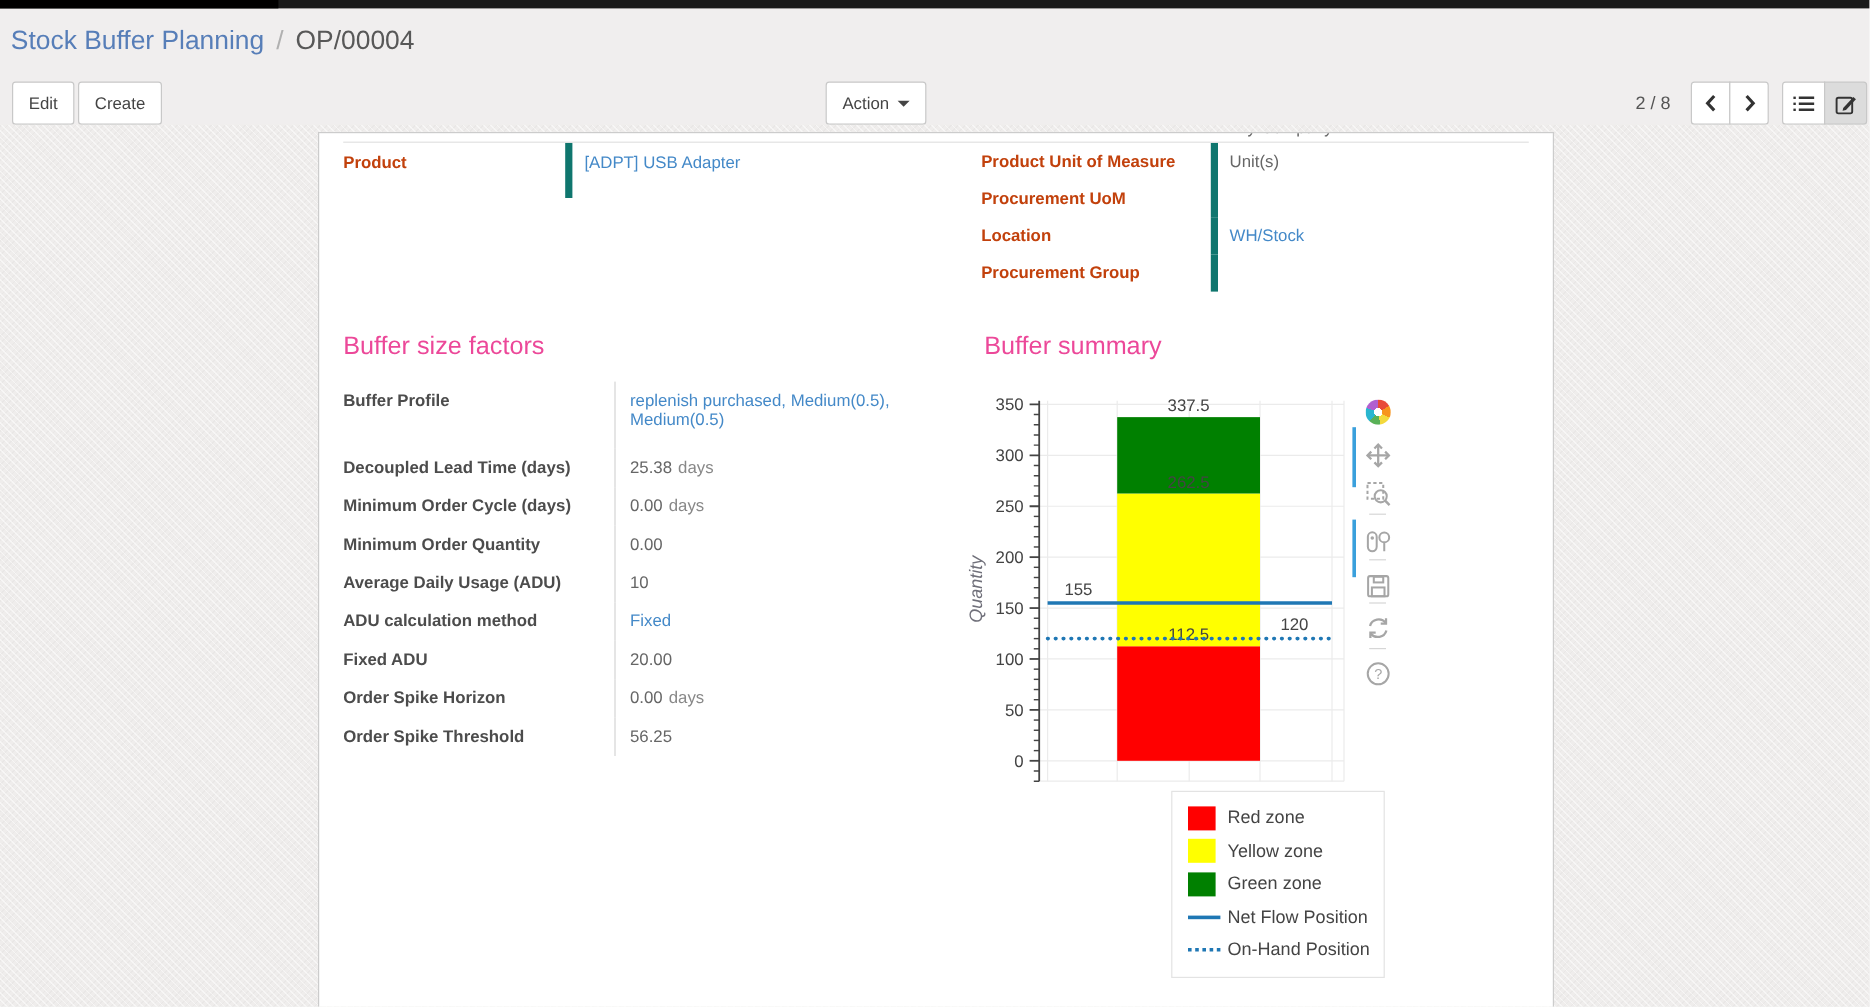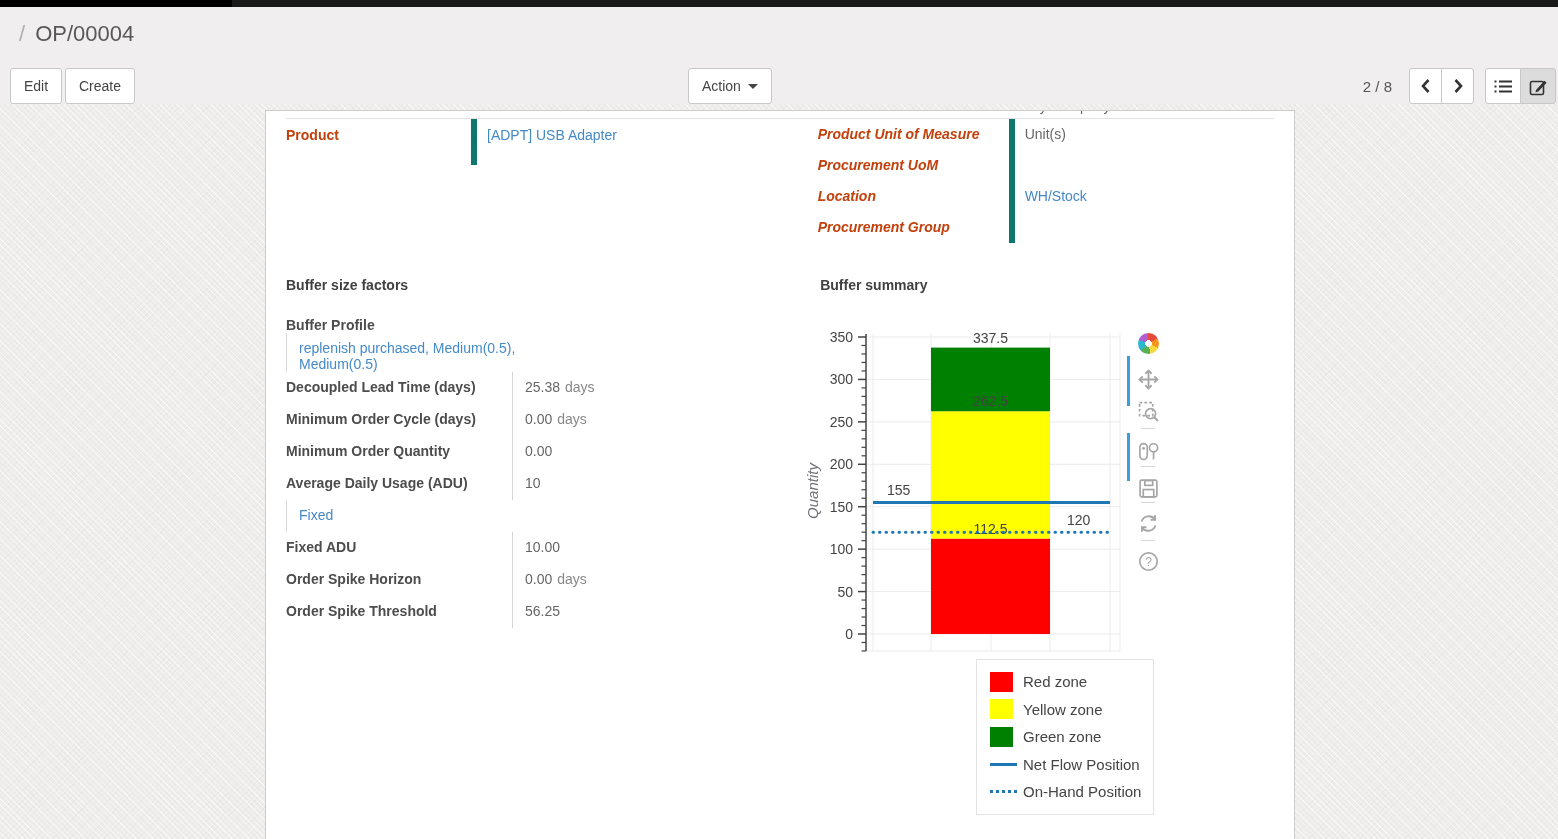--- a/index.html
+++ b/index.html
@@ -55,34 +55,34 @@
   .group-row { display:flex; padding-top:0; }
   .fgroup { font-size:14px; }
   .fgroup .frow { display:flex; }
   .fgroup .flabel { font-weight:bold; color:#c2410c; padding-top:8px; }
   .fgroup .fvalue { border-left:6px solid #0f766e; padding:8px 0 0 10px; color:#666; }
   .g-left { width:505px; }
   .g-left .flabel { width:185px; }
   .g-left .frow { min-height:46px; }
   .g-left .fvalue { width:300px; }
   .g-right { width:465px; margin-left:36px; }
-  .g-right .flabel { width:191px;font-style:italic; }
+  .g-right .flabel { width:191px; }
   .g-right .frow { min-height:31px; }
   .g-right .flabel { padding-top:7px; }
   .g-right .fvalue { padding-top:7px; width:250px; }
   .link { color:#4489c8; cursor:pointer; }
   .unit { color:#888; margin-left:5px; }
   
   .sections { display:flex; margin-top:34px; }
   .sec-left { width:505px; }
   .sec-right { margin-left:36px; width:460px; }
-  .sec-title { font-size:14px; font-weight:bold; color:#404040; }
+  .sec-title { font-size:21px; font-weight:normal; color:#ec4899; }
   .factors { margin-top:17px; font-size:14px; }
   .factors .frow2 { display:flex; min-height:32px; }
-  .factors .frow2.tall { min-height:56px;flex-direction:column; }
+  .factors .frow2.tall { min-height:56px; }
   .factors .flabel2 { width:226px; font-weight:bold; color:#4c4c4c; padding-top:7px; }
   .factors .fvalue2 { border-left:1px solid #d5d5d5; padding:7px 0 0 12px; color:#666; width:262px; }
   
   .chart-svg { position:absolute; left:535px; top:216px; }
   .modebar { position:absolute; left:866px; top:220px; width:30px; }
   .mb-icon { position:absolute; left:4px; width:24px; height:24px; display:flex;
     align-items:center; justify-content:center; cursor:pointer; }
   .mb-sep { position:absolute; left:9px; width:14px; height:1px; background:#d6d6d6; }
   .mb-active-bar { position:absolute; left:-5px; width:3px; background:#3aa0dc; }
   .plotly-logo { width:21px; height:21px; border-radius:50%;
@@ -102,20 +102,21 @@
   .lg-label { margin-left:3px; }
 </style>
 </head>
 <body>
 
 <div class="topbar">
   <div class="topbar-left"></div>
 </div>
 
 <div class="breadcrumb-bar">
+  <span class="bc-link">Stock Buffer Planning</span>
   <span class="bc-sep">/</span>
   <span class="bc-current">OP/00004</span>
 </div>
 
 <div class="control-bar">
   <button class="btn btn-edit">Edit</button>
   <button class="btn btn-create">Create</button>
   <button class="btn btn-action">
     <span>Action</span>
     <span class="caret"></span>
@@ -207,25 +208,26 @@
             </div>
             <div class="frow2">
               <div class="flabel2">Minimum Order Quantity</div>
               <div class="fvalue2"><span>0.00</span></div>
             </div>
             <div class="frow2">
               <div class="flabel2">Average Daily Usage (ADU)</div>
               <div class="fvalue2"><span>10</span></div>
             </div>
             <div class="frow2">
+              <div class="flabel2">ADU calculation method</div>
               <div class="fvalue2"><span class="link">Fixed</span></div>
             </div>
             <div class="frow2">
               <div class="flabel2">Fixed ADU</div>
-              <div class="fvalue2"><span>10.00</span></div>
+              <div class="fvalue2"><span>20.00</span></div>
             </div>
             <div class="frow2">
               <div class="flabel2">Order Spike Horizon</div>
               <div class="fvalue2"><span>0.00</span><span class="unit">days</span></div>
             </div>
             <div class="frow2">
               <div class="flabel2">Order Spike Threshold</div>
               <div class="fvalue2"><span>56.25</span></div>
             </div>
           </div>

